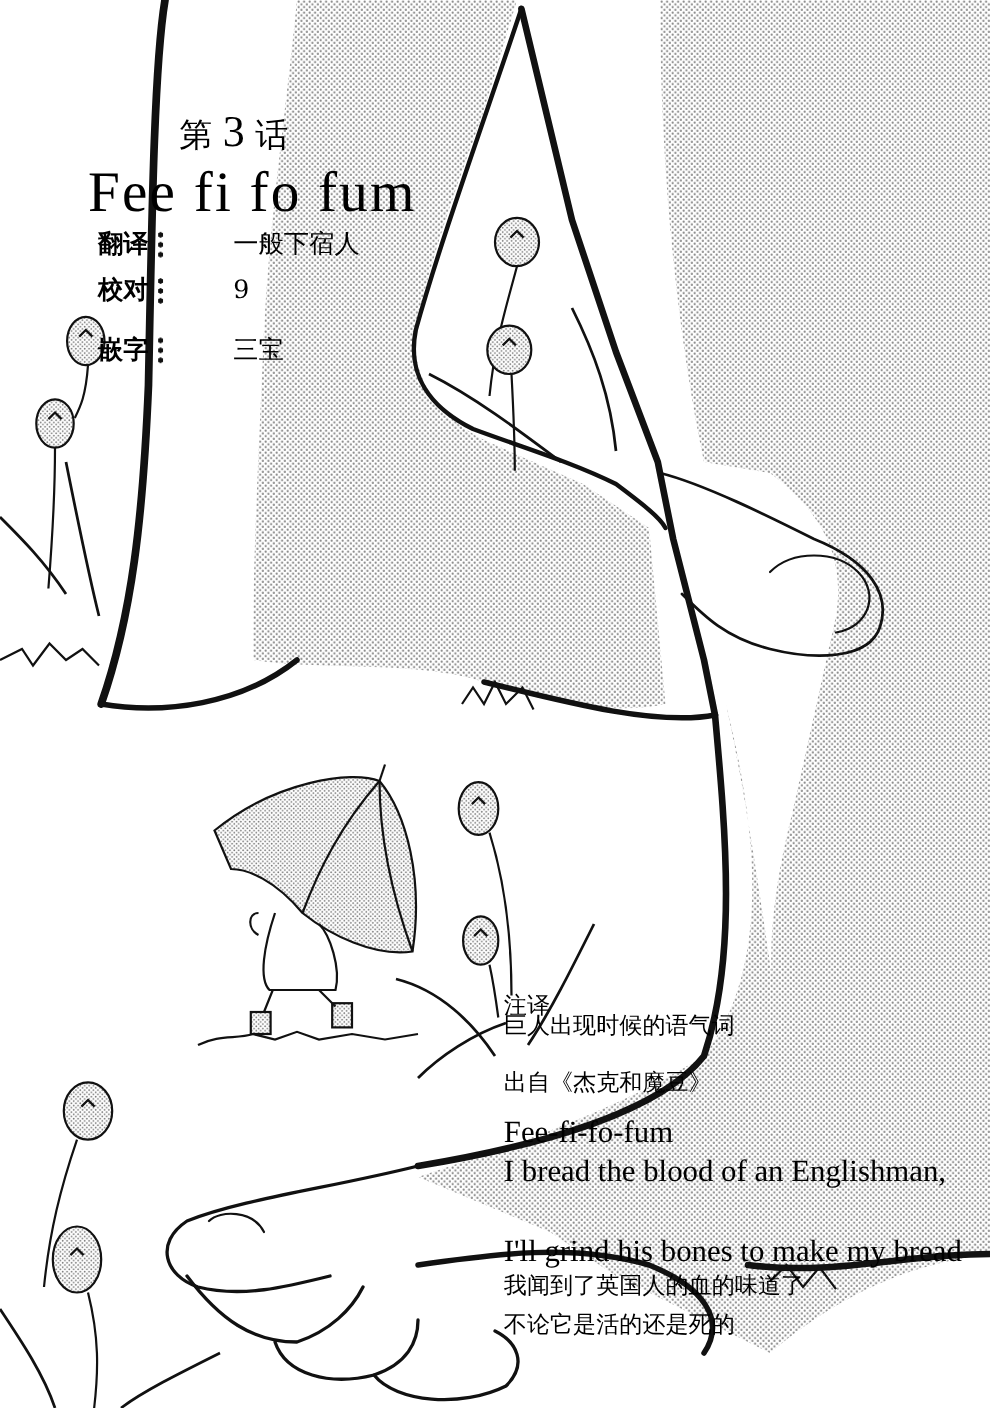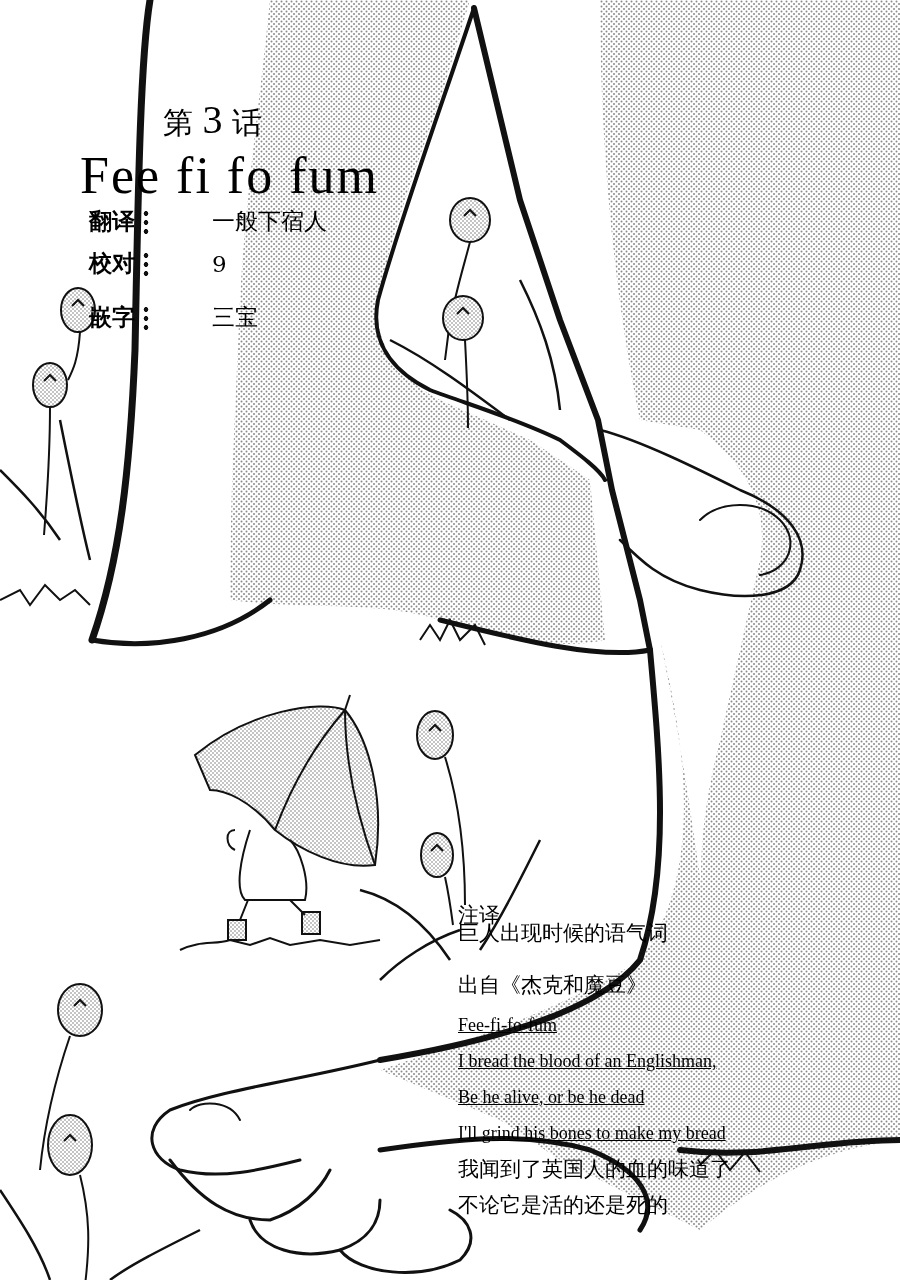--- a/index.html
+++ b/index.html
@@ -11,21 +11,21 @@
   .chapter { left: 163px; top: 96px; font-size: 30px; font-family: "DejaVu Serif", serif; }
   .chapter .num { font-size: 40px; font-family: "Liberation Serif", serif; }
   .title { left: 80px; top: 146px; font-size: 52px; letter-spacing: 2px; font-family: "Liberation Serif", serif; }
   .credit { left: 84px; font-size: 23px; font-family: "DejaVu Sans", sans-serif; font-weight: bold; display: flex; align-items: center; text-align: center; }
   .credit .lbl { width: 56px; }
   .credit .sep { display: inline-block; width: 8px; height: 26px; margin: 0 14px 0 2px;
                  background: radial-gradient(circle, #111 2.2px, transparent 2.6px) 0 0/8px 9px repeat-y; }
   .credit .val { font-weight: normal; font-family: "DejaVu Serif", serif; margin-left: 48px; }
   .c1 { top: 206px; } .c2 { top: 248px; } .c3 { top: 302px; }
   .note { left: 458px; font-size: 21px; line-height: 1; }
-  .note.en { font-family: "Liberation Serif", serif; font-size: 18px; text-decoration: underline; }
+  .note.en { font-family: "Liberation Serif", serif; font-size: 28px; }
   .note.zh { font-family: Liberation Mono, monospace; }
 </style>
 </head>
 <body>
 
 <div class="page">
 
   <svg class="art" viewBox="0 0 900 1280" xmlns="http://www.w3.org/2000/svg">
     <defs>
       <pattern id="tone" width="5" height="5" patternUnits="userSpaceOnUse">
@@ -169,17 +169,16 @@
     <span class="lbl">嵌字</span>
     <span class="sep"></span>
     <span class="val">三宝</span>
   </div>
 
   <div class="txt note zh" style="top:906px">注译</div>
   <div class="txt note zh" style="top:976px">出自《杰克和魔豆》</div>
   <div class="txt note zh" style="top:924px">巨人出现时候的语气词</div>
   <div class="txt note en" style="top:1016px">Fee-fi-fo-fum</div>
   <div class="txt note en" style="top:1052px">I bread the blood of an Englishman,</div>
-  <div class="txt note en" style="top:1088px">Be he alive, or be he dead</div>
   <div class="txt note zh" style="top:1160px">我闻到了英国人的血的味道了</div>
   <div class="txt note en" style="top:1124px">I'll grind his bones to make my bread</div>
   <div class="txt note zh" style="top:1196px">不论它是活的还是死的</div>
 </div>
 
 </body></html>

